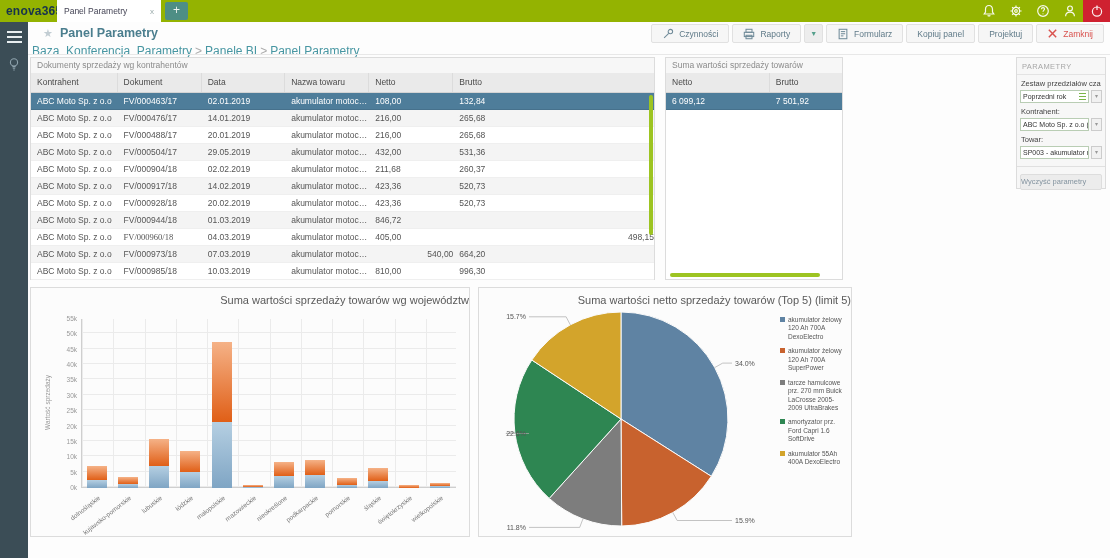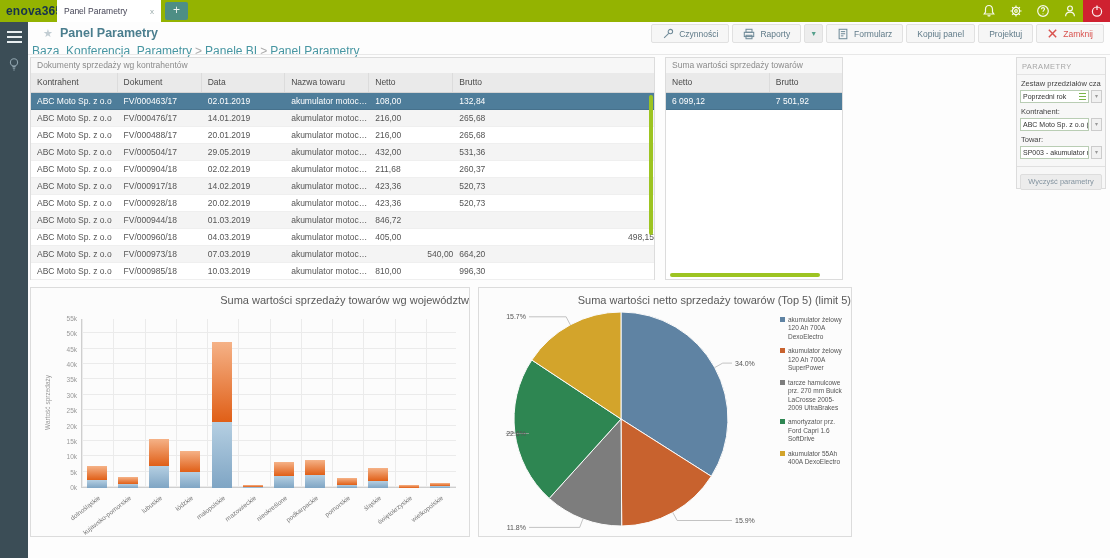--- a/index.html
+++ b/index.html
@@ -56,21 +56,21 @@
   .hscroll { position:absolute; left:4px; bottom:2px; width:150px; height:4px; background:#9dc422; border-radius:2px; }
 
   
   .params { background:#f7f7f7; }
   .params-title { font-size:7.5px; color:#a7a7a7; padding:4px 5px 3px; border-bottom:1px solid #e3e3e3; letter-spacing:.4px; }
   .param-label { font-size:7.5px; color:#444; margin:4px 4px 2px; white-space:nowrap; overflow:hidden; }
   .param-row { display:flex; margin:0 3px; gap:2px; }
   .param-field { flex:1; height:13px; border:1px solid #b9cdb4; background:#fff; display:flex; align-items:center; font-size:7px; color:#333; padding:0 2px; overflow:hidden; white-space:nowrap; }
   .list-ico { width:7px; height:7px; margin-left:auto; flex:none; background:repeating-linear-gradient(to bottom,#7ab648 0,#7ab648 1px,transparent 1px,transparent 3px); }
   .param-side-btn { width:11px; height:13px; border:1px solid #ccc; background:#f1f1f1; font-size:6px; color:#999; text-align:center; line-height:11px; flex:none; }
-  .clear-btn { margin:7px 3px 3px; height:16px; background:#ececec; border:1px solid #ddd; color:#8494a0; font-size:7.5px; text-align:center; line-height:14px; border-radius:2px; }
+  .clear-btn { margin:7px 3px 3px; height:16px; background:#ececec; border:1px solid #ddd; color:#8494a0; font-size:7.5px; text-align:left; line-height:14px; border-radius:2px; }
   .param-divider { margin-top:7px; border-top:1px solid #e0e0e0; }
 
   
   .chart-title { text-align:right; font-size:11px; color:#595959; padding-top:6px; }
   .bar-grid { position:absolute; left:50px; top:31px; width:375px; height:169px;
     background-image:
       repeating-linear-gradient(to top,#ebebeb 0,#ebebeb 1px,transparent 1px,transparent 15.364px),
       repeating-linear-gradient(to right,#ebebeb 0,#ebebeb 1px,transparent 1px,transparent 31.25px);
     border-left:1px solid #cfcfcf; border-bottom:1px solid #cfcfcf; }
   .ytick { position:absolute; width:26px; text-align:right; font-size:6.5px; color:#999; }
@@ -263,21 +263,21 @@
         </div>
         <div class="trow alt">
           <div class="td" style="width: 13.9%;">ABC Moto Sp. z o.o</div>
           <div class="td" style="width: 13.5%;">FV/000944/18</div>
           <div class="td" style="width: 13.4%;">01.03.2019</div>
           <div class="td" style="width: 13.5%;">akumulator motocyklowy 10Ah ...</div>
           <div class="td" style="width: 13.5%;">846,72</div>
         </div>
         <div class="trow">
           <div class="td" style="width: 13.9%;">ABC Moto Sp. z o.o</div>
-          <div class="td" style="width: 13.5%;">FV/000960/18</div>
+          <div class="td" style="width: 13.5%; font-family: Liberation Serif, serif;">FV/000960/18</div>
           <div class="td" style="width: 13.4%;">04.03.2019</div>
           <div class="td" style="width: 13.5%;">akumulator motocyklowy 10Ah ...</div>
           <div class="td" style="width: 13.5%;">405,00</div>
           <div class="td" style="width: 32.2%; text-align: right;">498,15</div>
         </div>
         <div class="trow alt">
           <div class="td" style="width: 13.9%;">ABC Moto Sp. z o.o</div>
           <div class="td" style="width: 13.5%;">FV/000973/18</div>
           <div class="td" style="width: 13.4%;">07.03.2019</div>
           <div class="td" style="width: 13.5%;">akumulator motocyklowy 10Ah ...</div>

